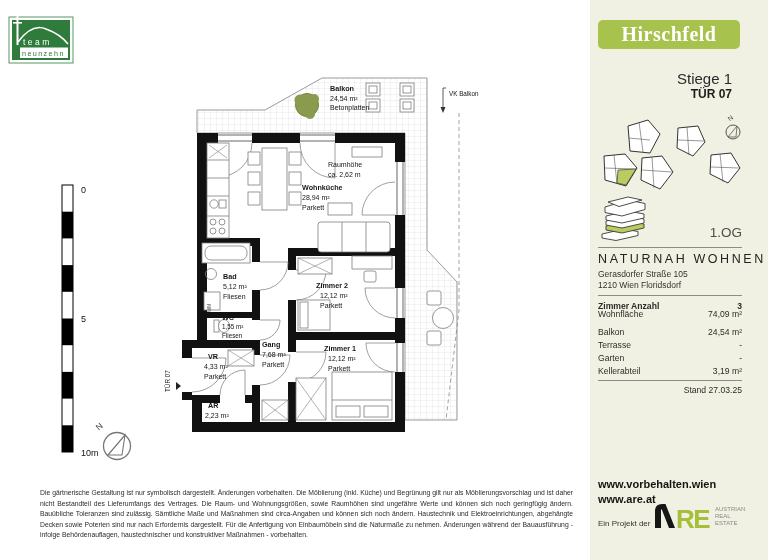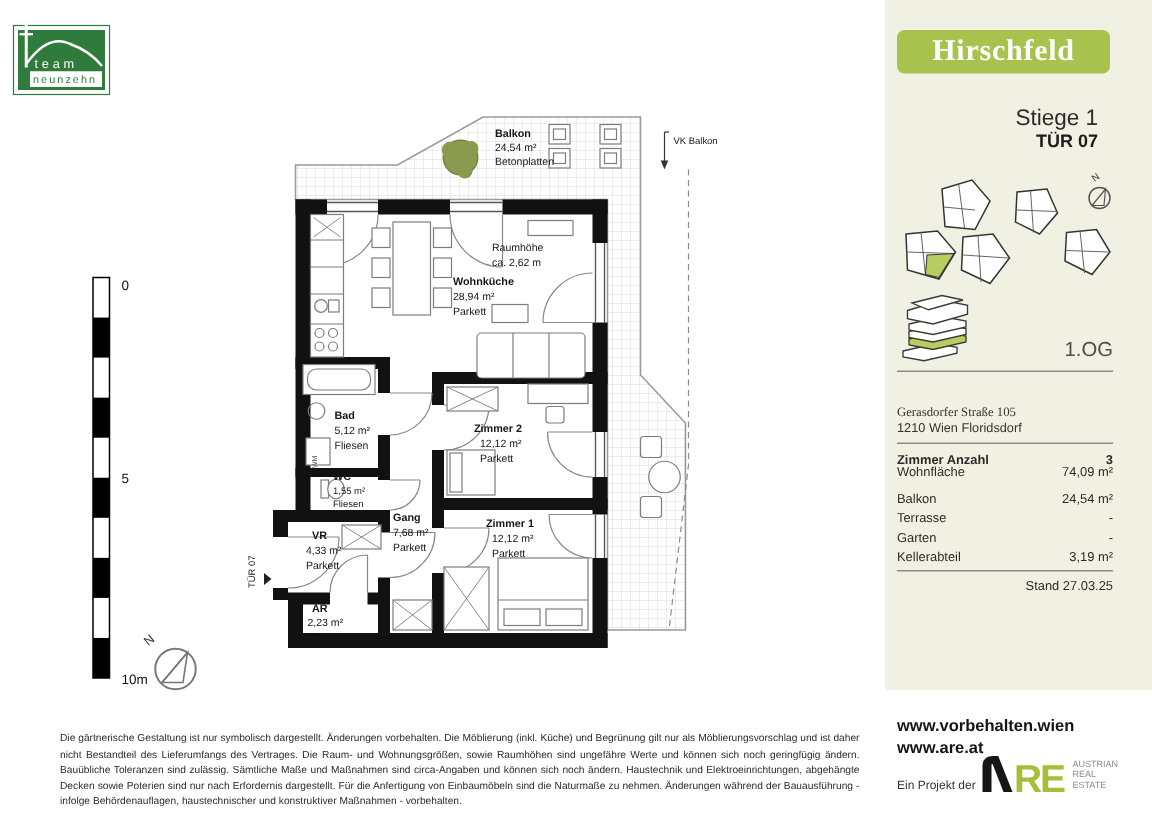--- a/index.html
+++ b/index.html
@@ -1,19 +1,19 @@
 <!DOCTYPE html>
 <html><head>
 <meta charset="utf-8">
 <style>
   html,body{margin:0;padding:0;}
   body{width:768px;height:560px;background:#ffffff;font-family:"Liberation Sans",sans-serif;color:#1c1c1c;position:relative;overflow:hidden;}
   .abs{position:absolute;}
   
-  .panel{left:590px;top:0;width:178px;height:460px;background:#f0f1e3;}
+  .panel{left:590px;top:0;width:178px;height:560px;background:#f0f1e3;}
   .band{left:8px;top:20px;width:142px;height:29px;background:#a7c34d;border-radius:5px;display:flex;align-items:center;justify-content:center;}
   .band-title{font-family:"Liberation Serif",serif;font-weight:bold;color:#ffffff;font-size:20px;letter-spacing:.5px;}
   .stiege{top:70px;left:8px;width:134px;text-align:right;font-size:15px;color:#2b2b2b;}
   .tuer{top:87px;left:8px;width:134px;text-align:right;font-size:12px;font-weight:bold;color:#1c1c1c;}
   .divider{left:8px;width:144px;height:0;border-top:1px solid #8c8c86;}
   .naturnah{top:252px;left:8px;font-size:12.5px;letter-spacing:2.6px;color:#23231f;}
   .addr{left:8px;font-size:8.5px;color:#33332e;}
   .inforow{left:8px;width:144px;display:flex;justify-content:space-between;font-size:8.6px;color:#2c2c27;}
   .inforow .val{text-align:right;}
   .stand{left:8px;width:144px;text-align:right;font-size:8.6px;color:#2c2c27;}
@@ -284,21 +284,22 @@
       <path d="M6,30 l22,-5 l16,3 l0,4 l-22,5 l-16,-3 z" fill="#b9cc5f"></path>
       <path d="M6,25 l22,-5 l16,3 l0,4 l-22,5 l-16,-3 z"></path>
       <path d="M6,20 l22,-5 l16,3 l0,4 l-22,5 l-16,-3 z"></path>
       <path d="M5,11 l23,-7 l17,3.5 l0,6 l-23,6.5 l-17,-3.5 z"></path>
       <path d="M8,6 l20,-5 l14,3 l-23,6.5 z"></path>
     </g>
     <text x="152" y="127" font-size="13.5" fill="#4d4d48" text-anchor="end">1.OG</text>
   </svg>
 
   <div class="abs divider" style="top:247px;"></div>
-  <div class="abs addr" style="top:269px;font-family:Liberation Serif, serif;">Gerasdorfer Straße 105</div>
+  <div class="abs naturnah">NATURNAH WOHNEN</div>
+  <div class="abs addr" style="top:269px;">Gerasdorfer Straße 105</div>
   <div class="abs addr" style="top:280px;">1210 Wien Floridsdorf</div>
   <div class="abs divider" style="top:295px;"></div>
 
   <div class="abs inforow" style="top:301px;font-weight:bold;">
     <span>Zimmer Anzahl</span>
       <span class="val">3</span>
   </div>
   <div class="abs inforow" style="top:309px;">
     <span>Wohnfläche</span>
       <span class="val">74,09 m²</span>

